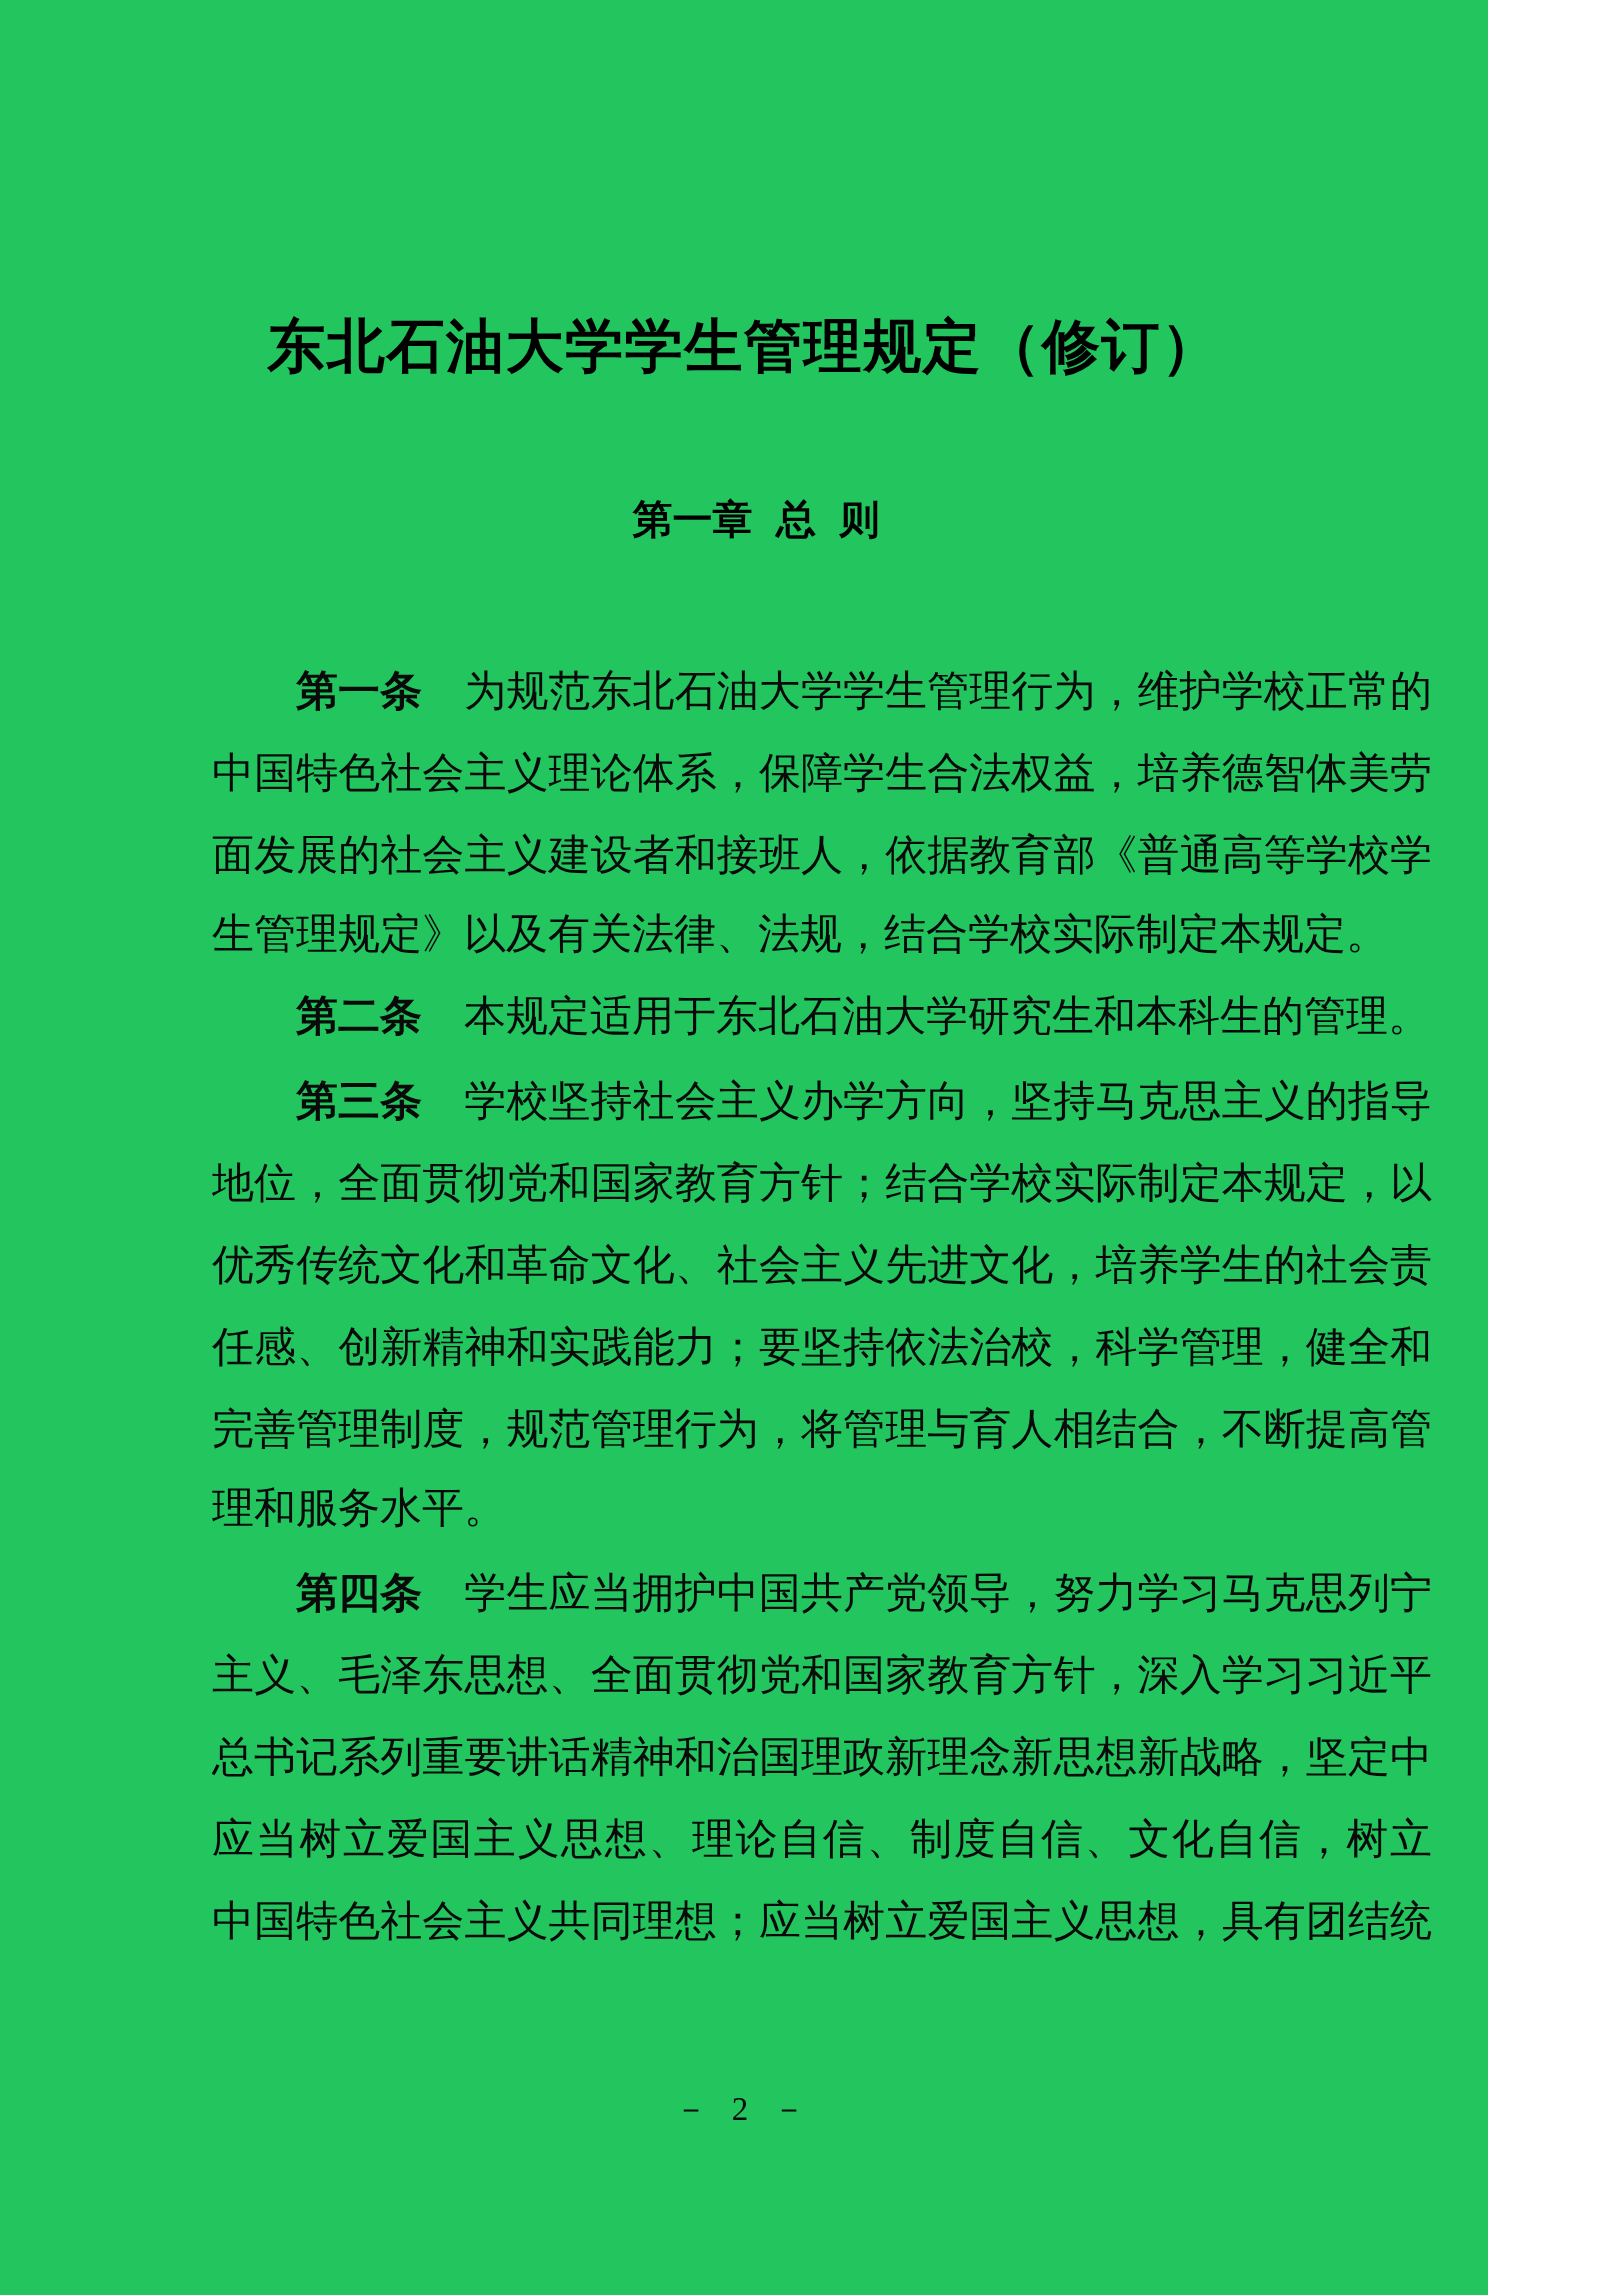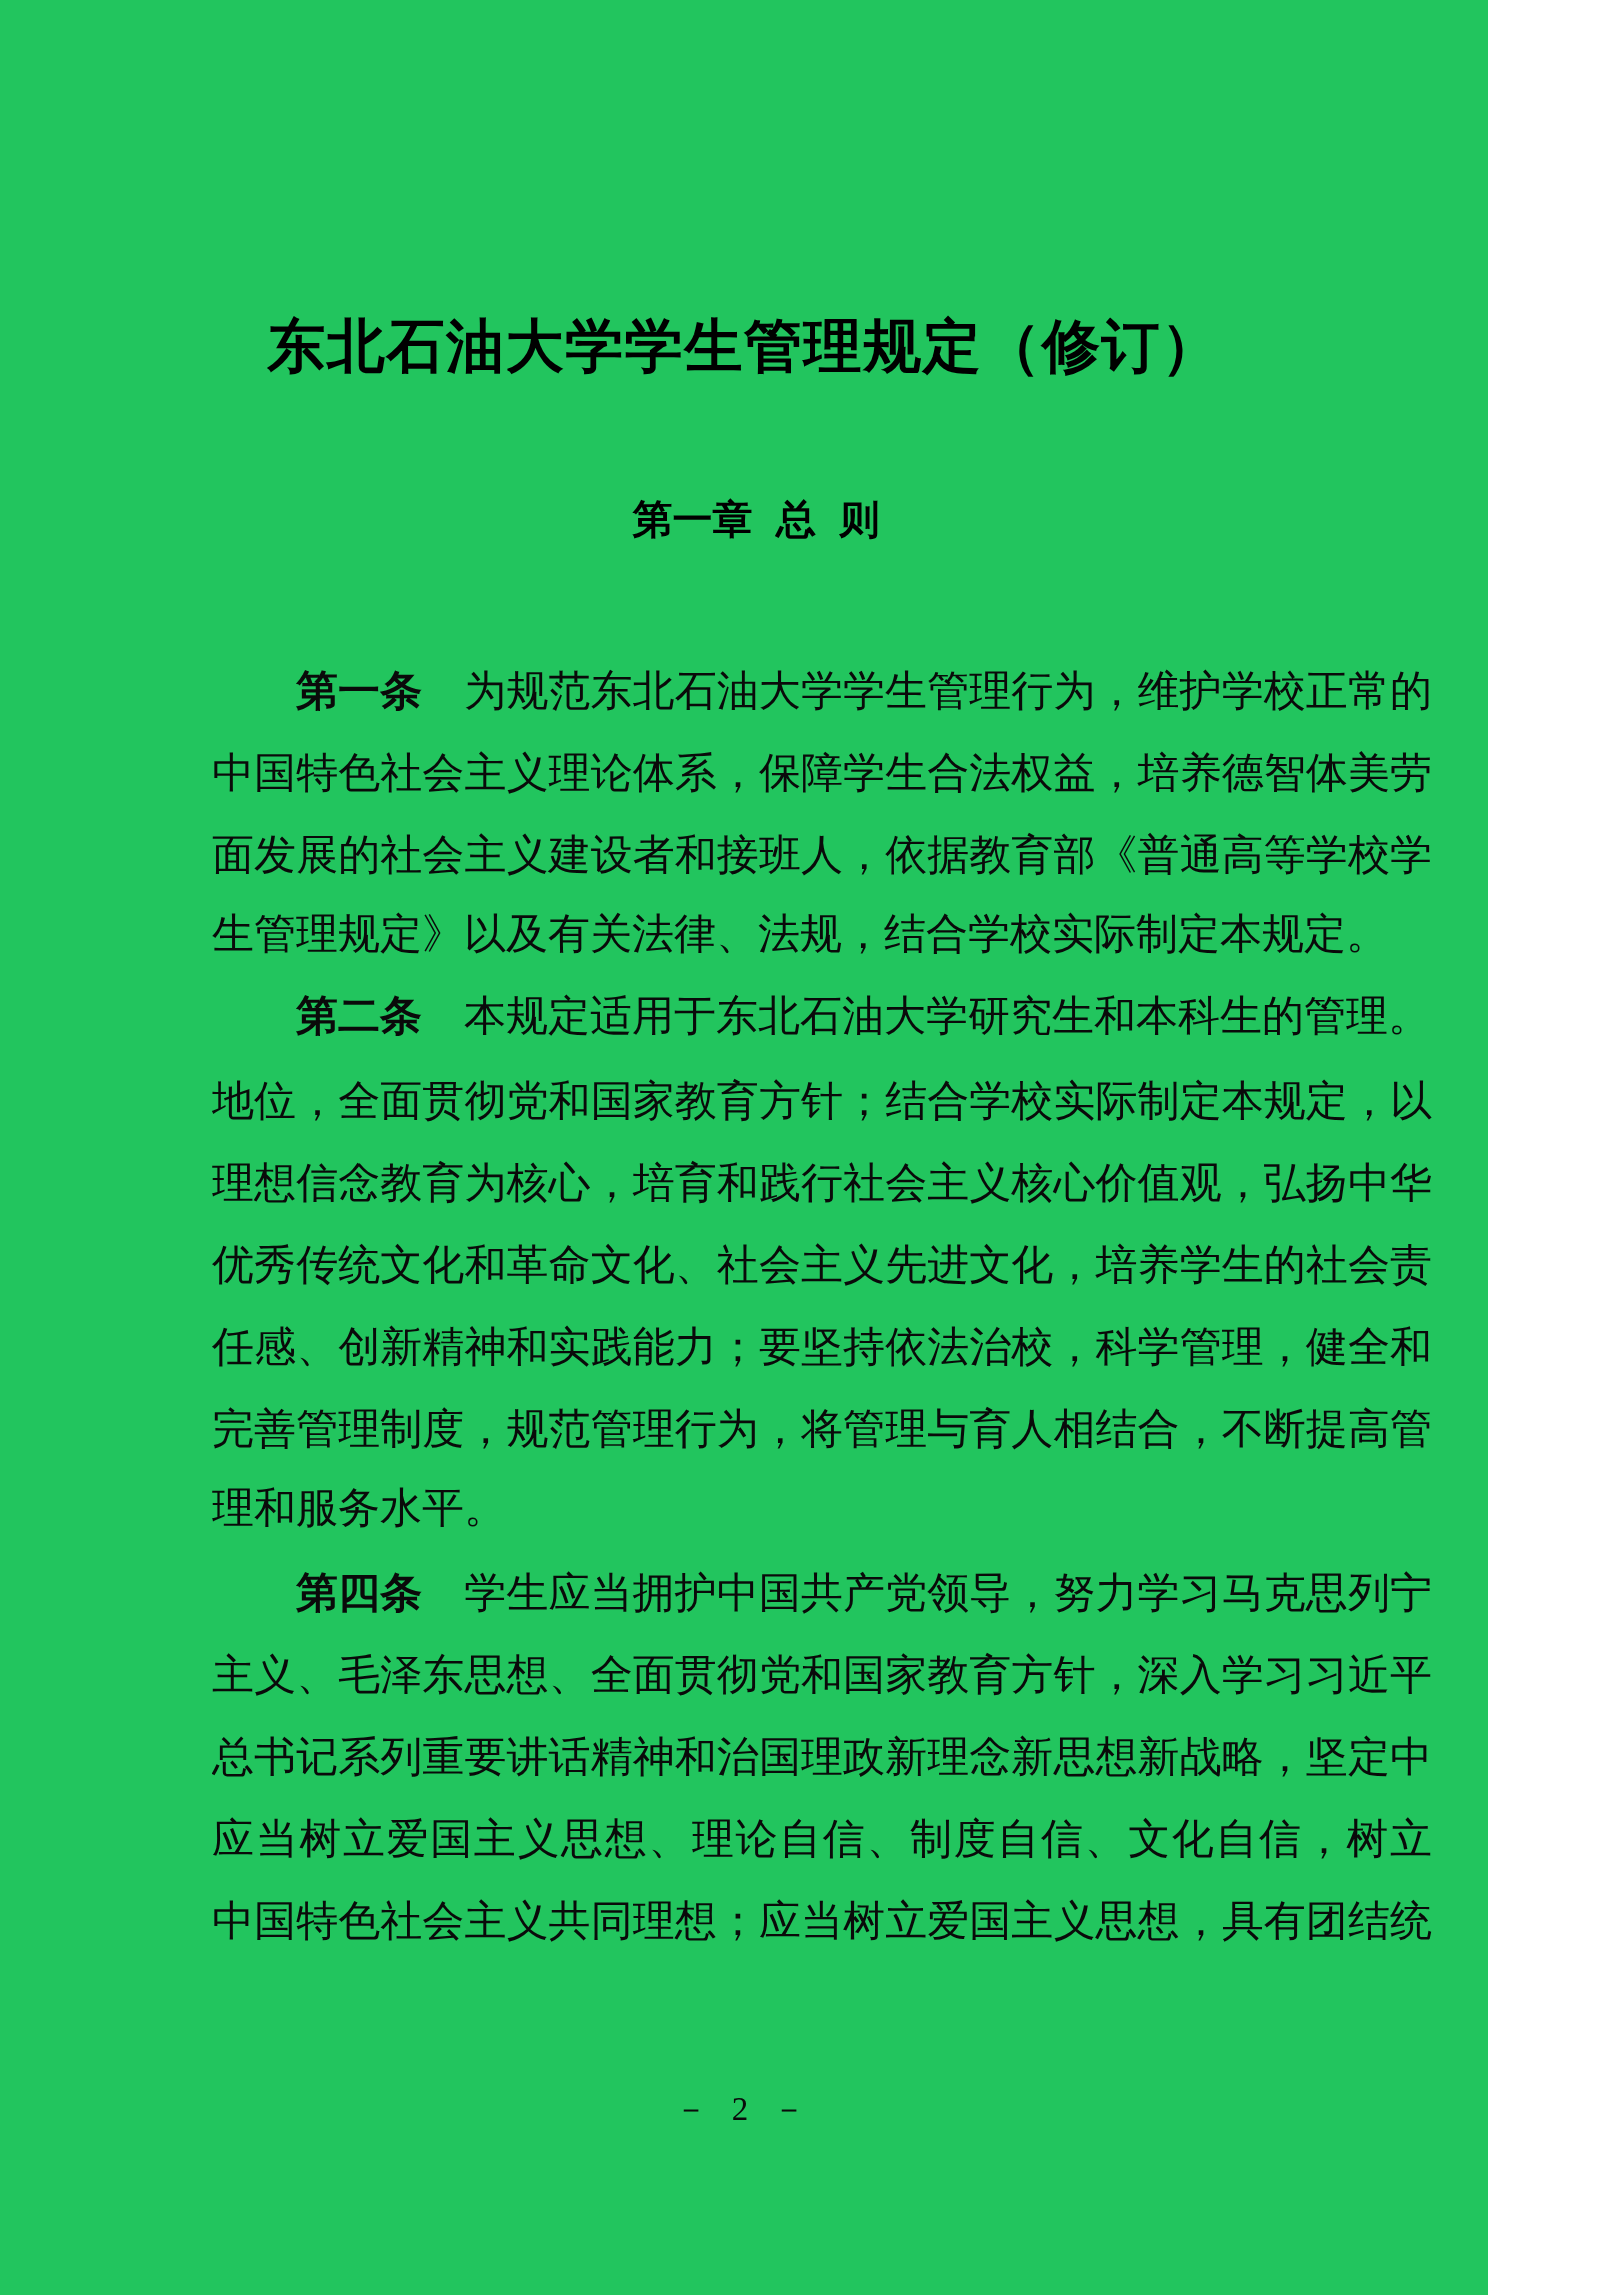--- a/index.html
+++ b/index.html
@@ -94,22 +94,22 @@
       <div>
         <div class="line indent"><span class="article-no">第一条</span>　为规范东北石油大学学生管理行为，维护学校正常的</div>
         <div class="line">中国特色社会主义理论体系，保障学生合法权益，培养德智体美劳全</div>
         <div class="line">面发展的社会主义建设者和接班人，依据教育部《普通高等学校学</div>
         <div class="line last">生管理规定》以及有关法律、法规，结合学校实际制定本规定。</div>
       </div>
       <div>
         <div class="line indent last"><span class="article-no">第二条</span>　本规定适用于东北石油大学研究生和本科生的管理。</div>
       </div>
       <div>
+        <div class="line indent"><span class="article-no">第三条</span>　学校坚持社会主义办学方向，坚持马克思主义的指导</div>
         <div class="line">地位，全面贯彻党和国家教育方针；结合学校实际制定本规定，以</div>
-        <div class="line">理想信念教育为核心，培育和践行社会主义核心价值观，弘扬中华</div>
         <div class="line">优秀传统文化和革命文化、社会主义先进文化，培养学生的社会责</div>
         <div class="line">任感、创新精神和实践能力；要坚持依法治校，科学管理，健全和</div>
         <div class="line">完善管理制度，规范管理行为，将管理与育人相结合，不断提高管</div>
         <div class="line last">理和服务水平。</div>
       </div>
       <div>
         <div class="line indent"><span class="article-no">第四条</span>　学生应当拥护中国共产党领导，努力学习马克思列宁</div>
         <div class="line">主义、毛泽东思想、全面贯彻党和国家教育方针，深入学习习近平</div>
         <div class="line">总书记系列重要讲话精神和治国理政新理念新思想新战略，坚定中</div>
         <div class="line">应当树立爱国主义思想、理论自信、制度自信、文化自信，树立</div>

